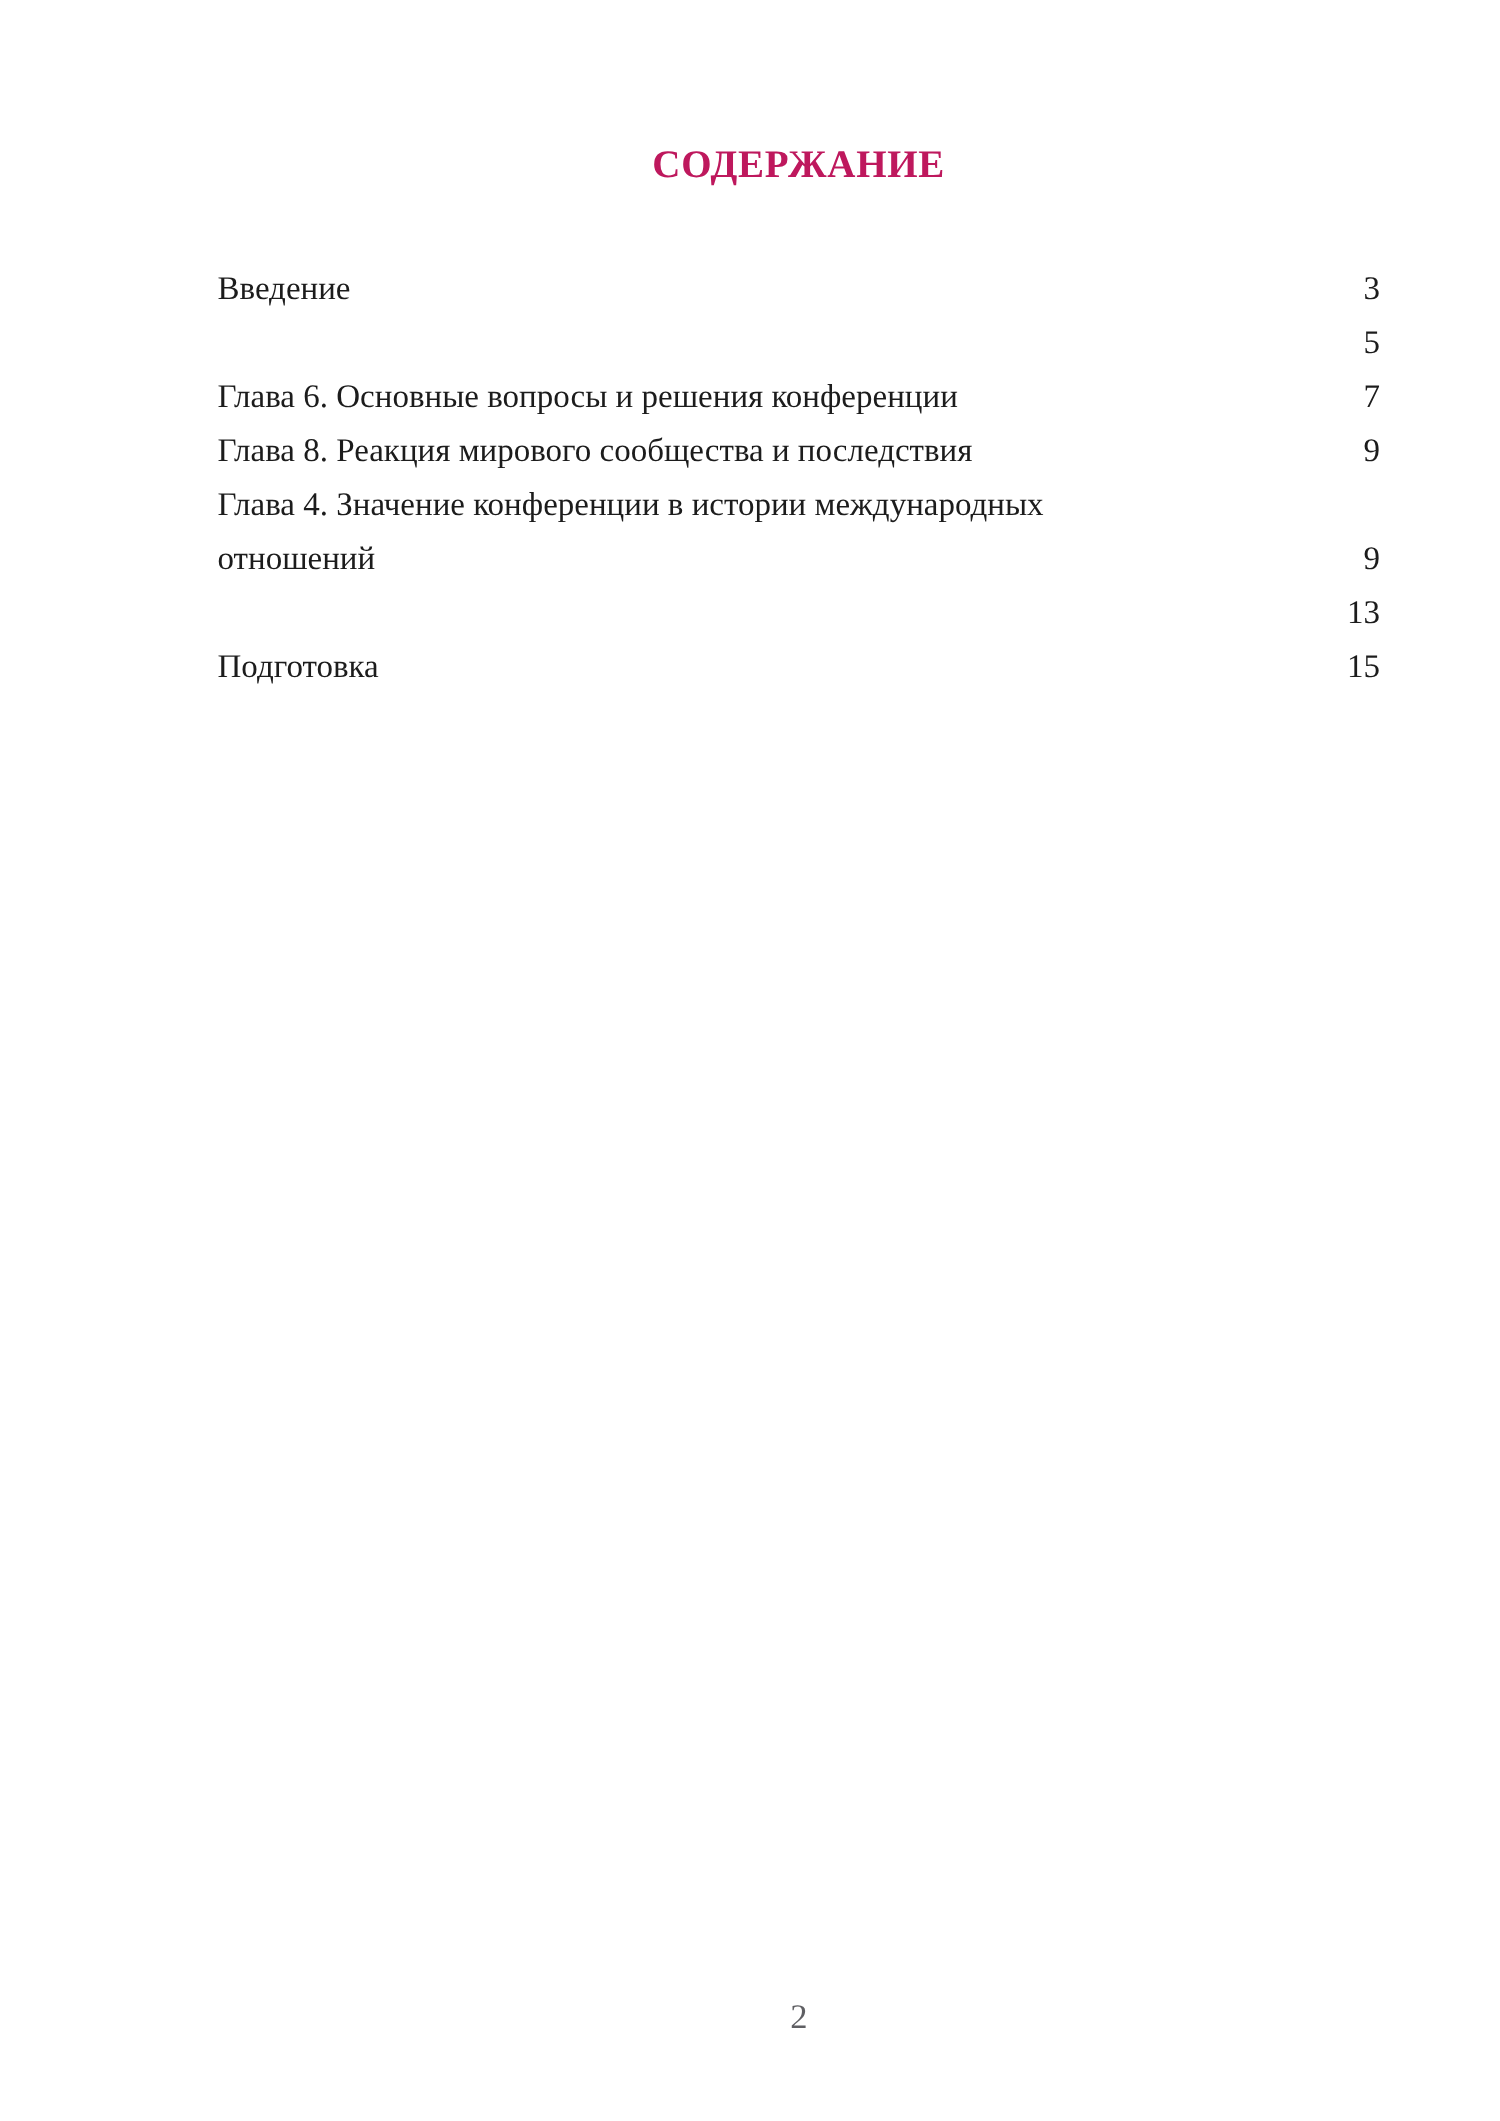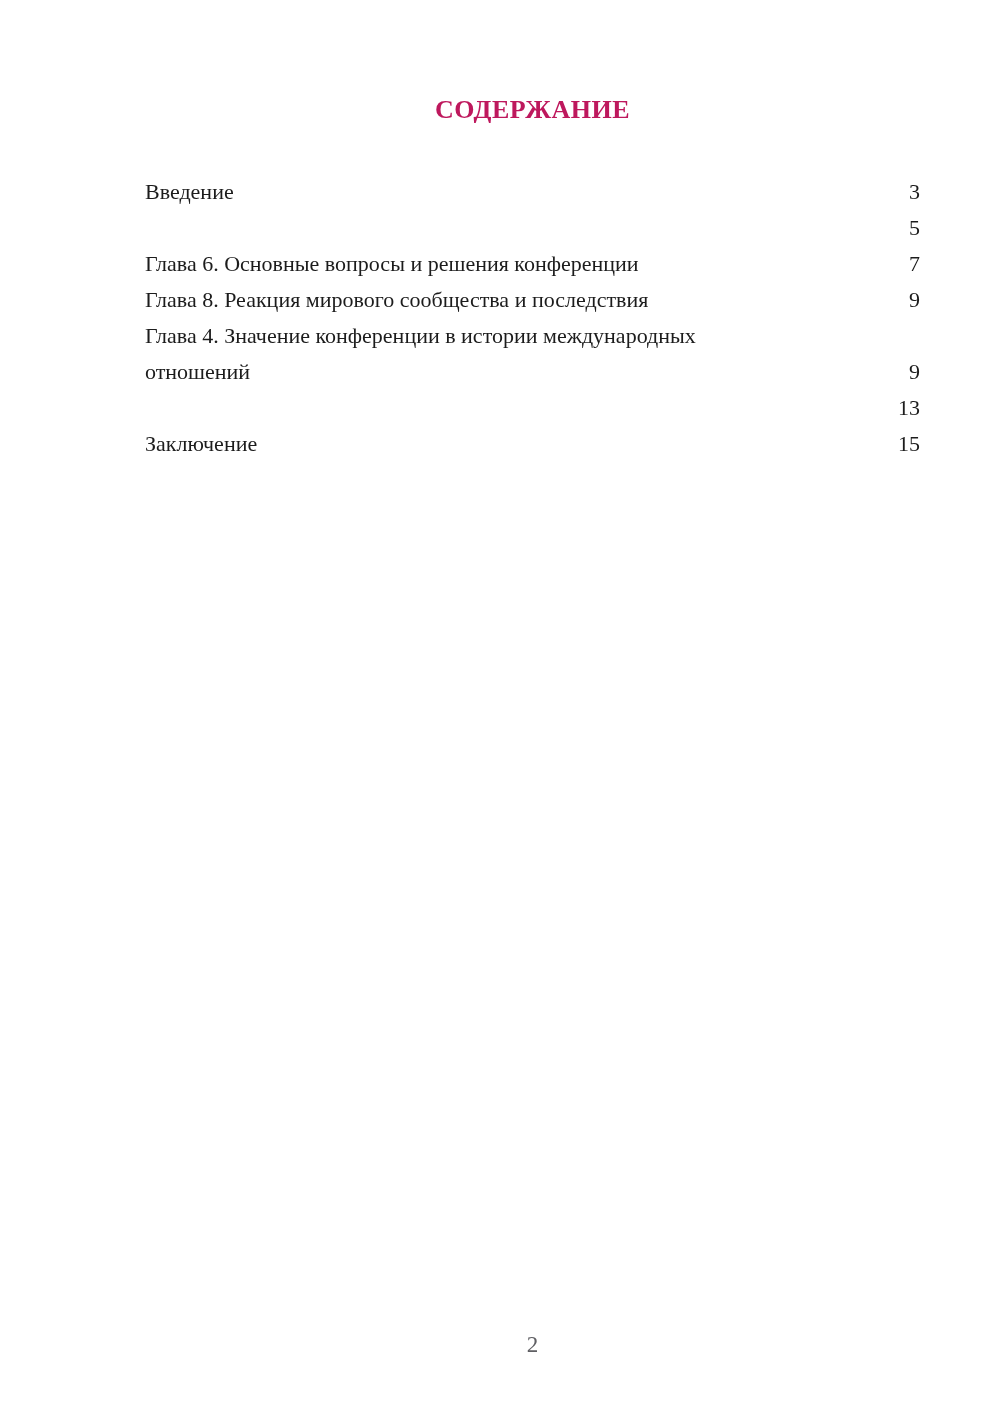--- a/index.html
+++ b/index.html
@@ -81,20 +81,20 @@
         <span class="toc-page">9</span>
       </div>
       <div class="toc-row">
         <span class="toc-label">Глава 4. Значение конференции в истории международных отношений</span>
         <span class="toc-page">9</span>
       </div>
       <div class="toc-row">
         <span class="toc-page">13</span>
       </div>
       <div class="toc-row">
-        <span class="toc-label">Заключение</span>
+        <span class="toc-label">Подготовка</span>
         <span class="toc-page">15</span>
       </div>
     </div>
   </div>
 
   <div class="folio">2</div>
 </div>
 
 </body></html>

